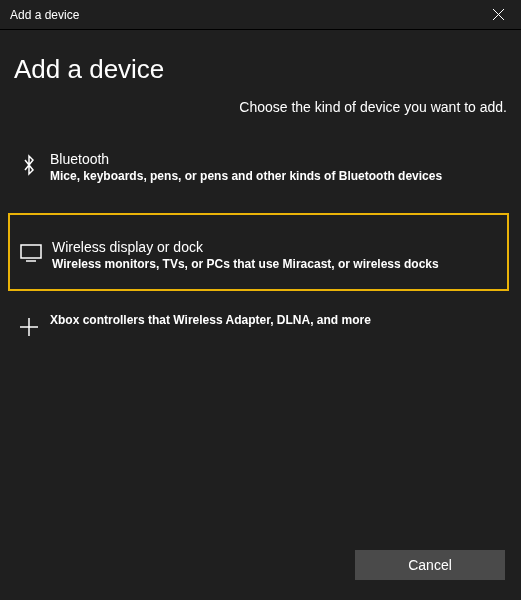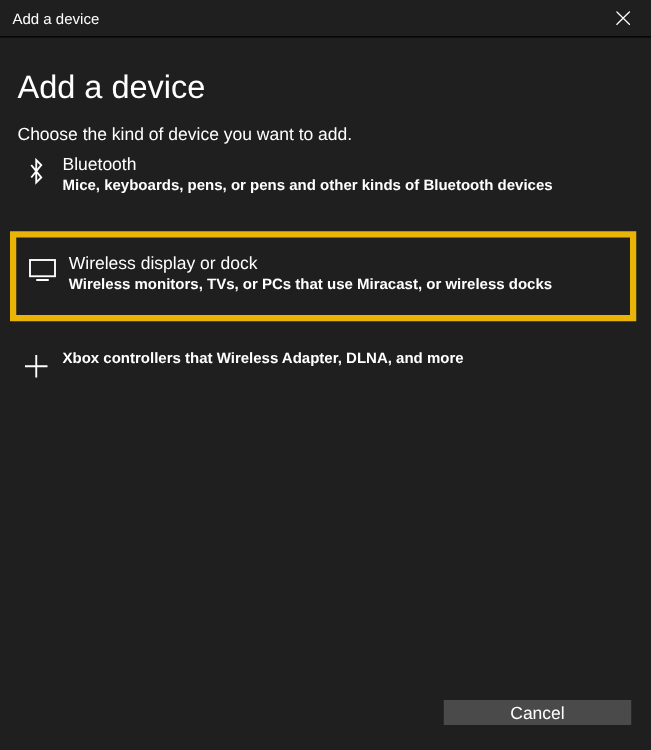--- a/index.html
+++ b/index.html
@@ -47,31 +47,33 @@
     }
     .heading {
       font-size: 26px;
       font-weight: 400;
       color: #ffffff;
       margin-bottom: 14px;
     }
     .subheading {
       font-size: 14px;
       color: #ffffff;
+      margin-bottom: 28px;
+      text-align: right;
     }
     .option {
       display: flex;
       align-items: flex-start;
       padding: 8px 6px 12px 0;
       cursor: pointer;
       margin-bottom: 18px;
     }
     .option.highlighted {
-      border: 5px solid #eab308;
-      padding: 12px 6px 18px 0;
+      border: 2px solid #eab308;
+      padding: 24px 6px 18px 0;
       margin-left: -6px;
       margin-right: -2px;
       margin-bottom: 14px;
     }
     .option.highlighted .option-icon {
       margin-left: 6px;
     }
     .option-icon {
       width: 30px;
       height: 24px;
@@ -102,21 +104,21 @@
     .footer {
       position: absolute;
       bottom: 20px;
       right: 16px;
     }
     .cancel-btn {
       background: #4a4a4a;
       color: #ffffff;
       border: none;
       width: 150px;
-      height: 20px;
+      height: 30px;
       font-size: 14px;
       cursor: pointer;
       font-family: inherit;
     }
   </style>
 </head>
 <body>
 
 <div class="titlebar">
   <span class="titlebar-title">Add a device</span>

